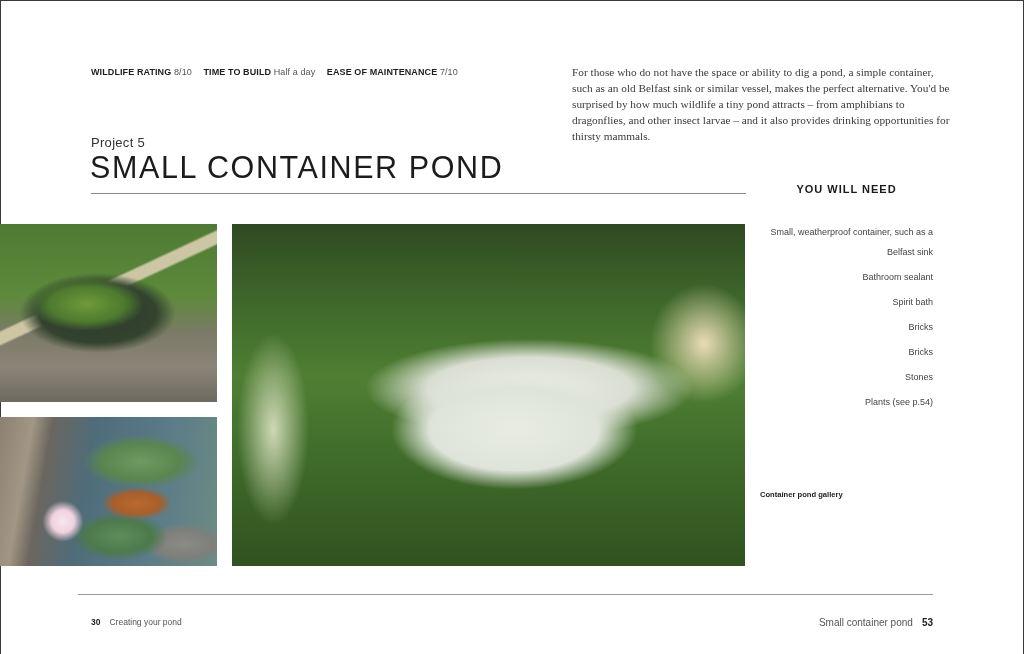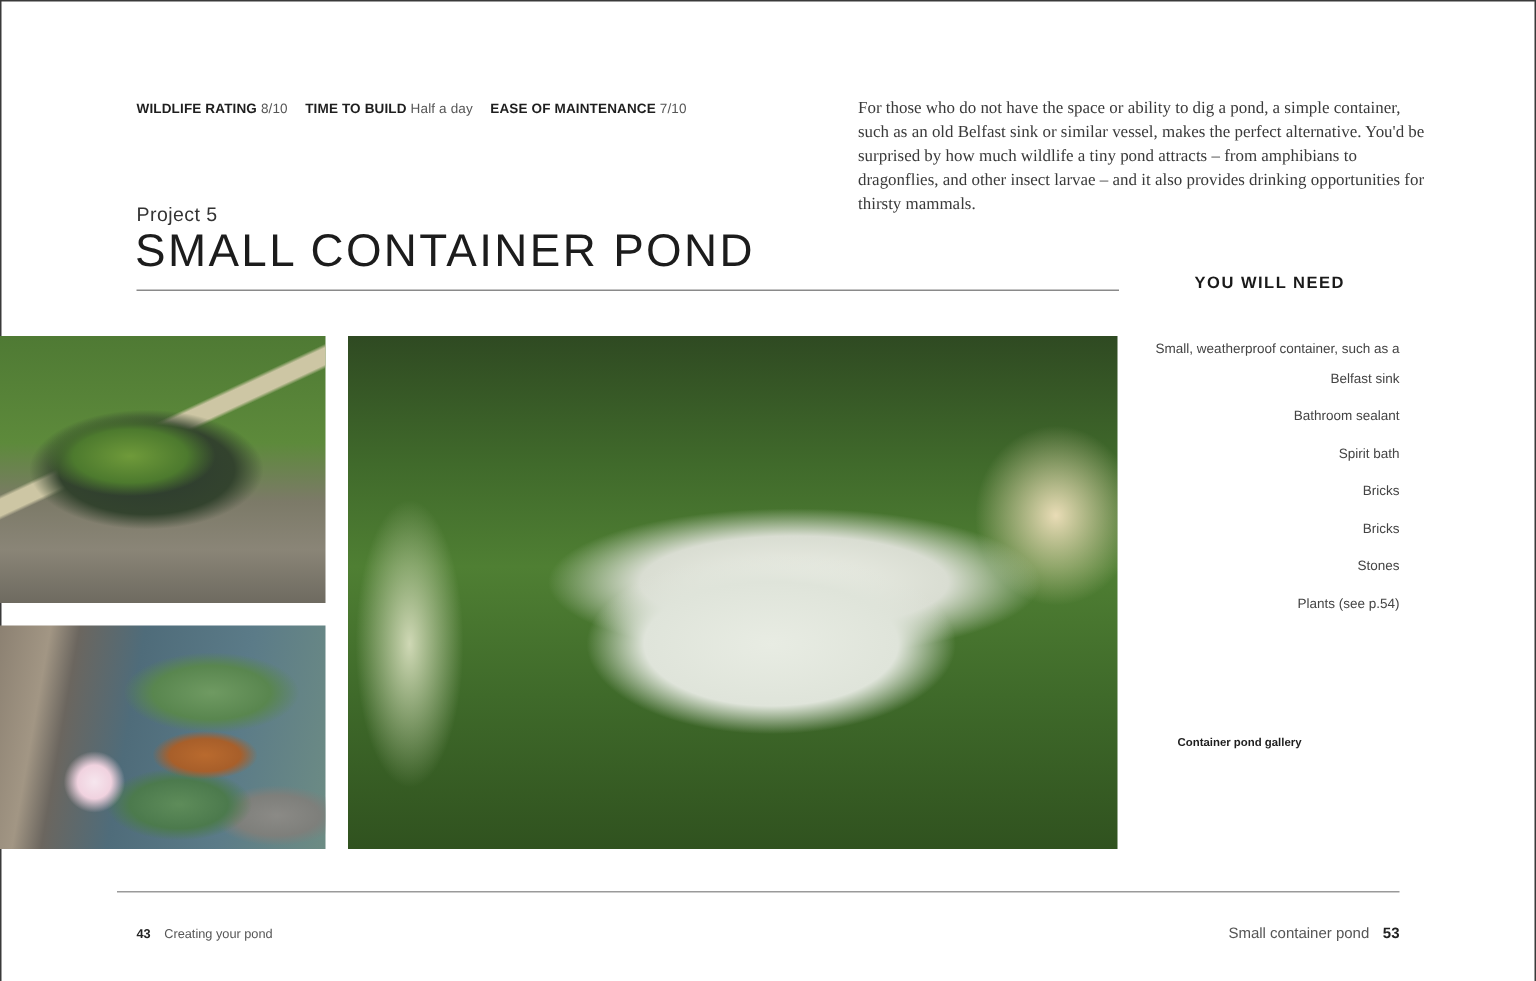--- a/index.html
+++ b/index.html
@@ -39,21 +39,21 @@
       radial-gradient(ellipse 22% 15% at 85% 85%, #8b8a86 0%, #7e7f7b 60%, transparent 90%),
       linear-gradient(100deg, #8c8172 0%, #a29684 14%, #6b665f 22%, #4f6c7a 40%, #5b7b88 70%, #6d8c84 100%); }
   .photo-sink { left: 232px; top: 224px; width: 513px; height: 342px;
     background:
       radial-gradient(ellipse 30% 22% at 55% 60%, #e8ece3 0%, #dfe4da 55%, transparent 80%),
       radial-gradient(ellipse 40% 18% at 58% 48%, #eef0e8 0%, #d9ddd2 50%, transparent 80%),
       radial-gradient(ellipse 15% 25% at 92% 35%, #e9dcb6 0%, transparent 70%),
       radial-gradient(ellipse 10% 40% at 8% 60%, #cfd8b5 0%, transparent 70%),
       linear-gradient(180deg, #2f4a22 0%, #406a2b 25%, #4f7f33 45%, #3f6a2a 70%, #30521f 100%); }
 
-  .caption { position: absolute; left: 760px; top: 490px; width: 130px; font-size: 7.6px; line-height: 10px; color: #3a3a3a; margin-left: 25px; }
+  .caption { position: absolute; left: 760px; top: 490px; width: 130px; font-size: 7.6px; line-height: 10px; color: #3a3a3a; }
   .caption-title { font-weight: bold; color: #1e1e1e; display: block; }
 
   .footer-rule { position: absolute; left: 78px; top: 594px; width: 855px; height: 1px; background: #9a9a9a; }
   .footer-left { position: absolute; left: 91px; top: 617px; font-size: 8.5px; color: #555; }
   .footer-right { position: absolute; right: 91px; top: 617px; font-size: 10px; color: #555; text-align: right; }
   .folio { font-weight: bold; color: #222; }
   .footer-left .folio { margin-right: 9px; }
   .footer-right .folio { margin-left: 9px; }
 </style>
 </head>
@@ -90,17 +90,17 @@
 <div class="photo photo-bath" title="Old bath sunk into the ground with water lilies"></div>
 <div class="photo photo-barrel" title="Wooden barrel pond with pink water lily"></div>
 <div class="photo photo-sink" title="Old white sink container pond surrounded by plants"></div>
 
 <div class="caption">
   <span class="caption-title">Container pond gallery</span>
 </div>
 
 <div class="footer-rule"></div>
 <div class="footer-left">
-  <span class="folio">43</span><span>Creating your pond</span>
+  <span class="folio">30</span><span>Creating your pond</span>
 </div>
 <div class="footer-right">
   <span>Small container pond</span><span class="folio">53</span>
 </div>
 
 </body></html>

